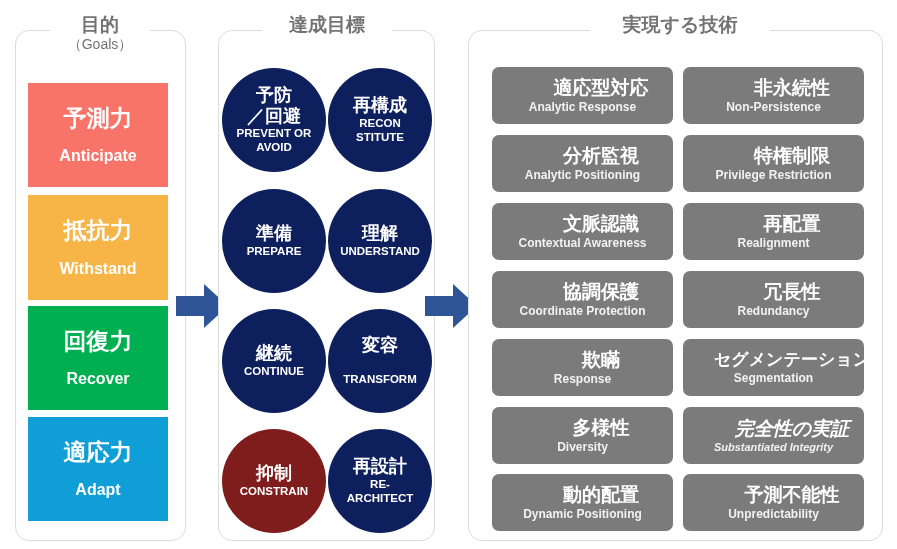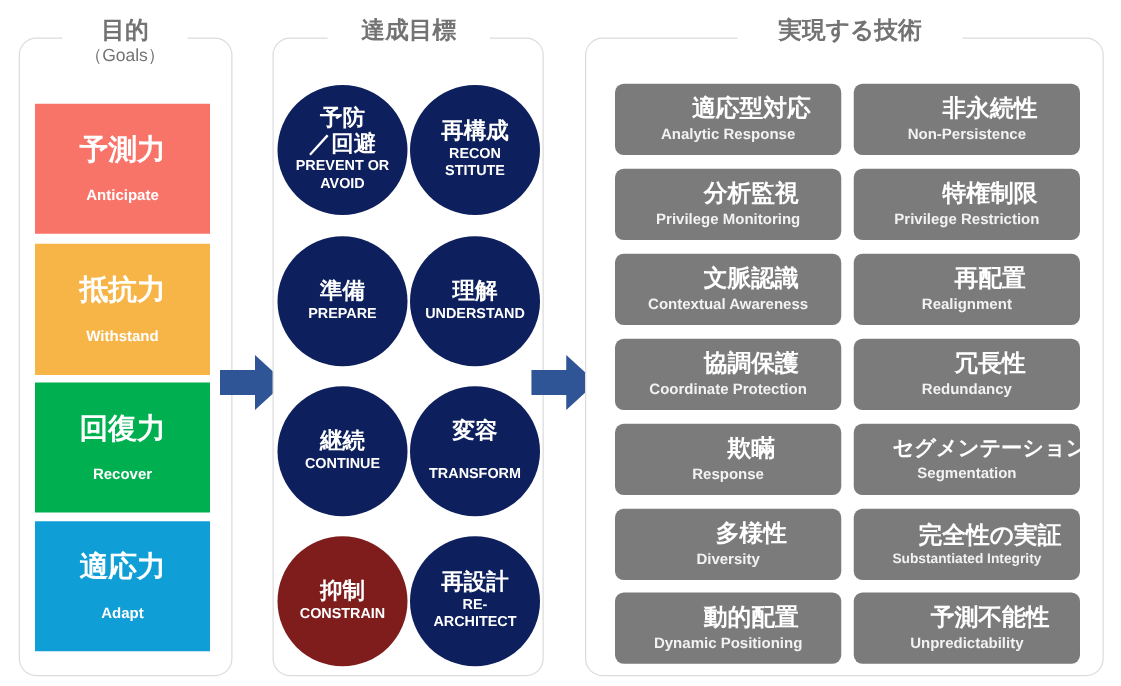--- a/index.html
+++ b/index.html
@@ -17,21 +17,21 @@
   .panel-head .en { font-size:14px; display:block; margin-top:2px; font-family:"Liberation Sans", sans-serif; }
 
   
   #goals { left:15px; top:30px; width:171px; height:511px; }
   #goals-head { left:50px; top:14px; width:100px; }
   .goal {
     position:absolute; left:28px; width:140px; color:#fff; text-align:center;
     display:flex; flex-direction:column; justify-content:center; align-items:center;
   }
   .goal .jp { font-weight:bold; font-size:23px; line-height:1.15; }
-  .goal .en { font-weight:bold; font-size:12px; font-family:"Liberation Sans", sans-serif; margin-top:16px; }
+  .goal .en { font-weight:bold; font-size:16px; font-family:"Liberation Sans", sans-serif; margin-top:16px; }
 
   
   #objectives { left:218px; top:30px; width:217px; height:511px; }
   #objectives-head { left:262px; top:14px; width:130px; }
   .circle {
     position:absolute; width:104px; height:104px; border-radius:50%; background:#0d1f5c; color:#fff;
     display:flex; flex-direction:column; justify-content:center; align-items:center; text-align:center;
   }
   .circle .jp { font-weight:bold; font-size:18px; line-height:1.15; }
   .circle .en { font-weight:bold; font-size:11.5px; line-height:1.2; font-family:Liberation Sans, sans-serif; margin-top:1px; white-space:pre-line; }
@@ -132,21 +132,21 @@
 <div class="tech" style="left: 492px; top: 67px; background: rgb(123, 123, 123);">
   <span class="jp">適応型対応</span>
   <span class="en">Analytic Response</span>
 </div>
 <div class="tech" style="left: 683px; top: 67px; background: rgb(123, 123, 123);">
   <span class="jp">非永続性</span>
   <span class="en">Non-Persistence</span>
 </div>
 <div class="tech" style="left: 492px; top: 135px; background: rgb(123, 123, 123);">
   <span class="jp">分析監視</span>
-  <span class="en">Privilege Monitoring</span>
+  <span class="en">Analytic Positioning</span>
 </div>
 <div class="tech" style="left: 683px; top: 135px; background: rgb(123, 123, 123);">
   <span class="jp">特権制限</span>
   <span class="en">Privilege Restriction</span>
 </div>
 <div class="tech" style="left: 492px; top: 203px; background: rgb(123, 123, 123);">
   <span class="jp">文脈認識</span>
   <span class="en">Contextual Awareness</span>
 </div>
 <div class="tech" style="left: 683px; top: 203px; background: rgb(123, 123, 123);">
@@ -166,21 +166,21 @@
   <span class="en">Response</span>
 </div>
 <div class="tech" style="left: 683px; top: 339px; background: rgb(123, 123, 123);">
   <span class="jp" style="font-size:17px;">セグメンテーション</span>
   <span class="en">Segmentation</span>
 </div>
 <div class="tech" style="left: 492px; top: 407px; background: rgb(123, 123, 123);">
   <span class="jp">多様性</span>
   <span class="en">Diversity</span>
 </div>
-<div class="tech" style="left: 683px; top: 407px; background: rgb(123, 123, 123);">
+<div class="tech" style="left: 683px; top: 407px; background: rgb(123, 123, 123); font-style: italic;">
   <span class="jp">完全性の実証</span>
   <span class="en" style="font-size:11px;">Substantiated Integrity</span>
 </div>
 <div class="tech" style="left: 492px; top: 474px; background: rgb(123, 123, 123);">
   <span class="jp">動的配置</span>
   <span class="en">Dynamic Positioning</span>
 </div>
 <div class="tech" style="left: 683px; top: 474px; background: rgb(123, 123, 123);">
   <span class="jp">予測不能性</span>
   <span class="en">Unpredictability</span>

